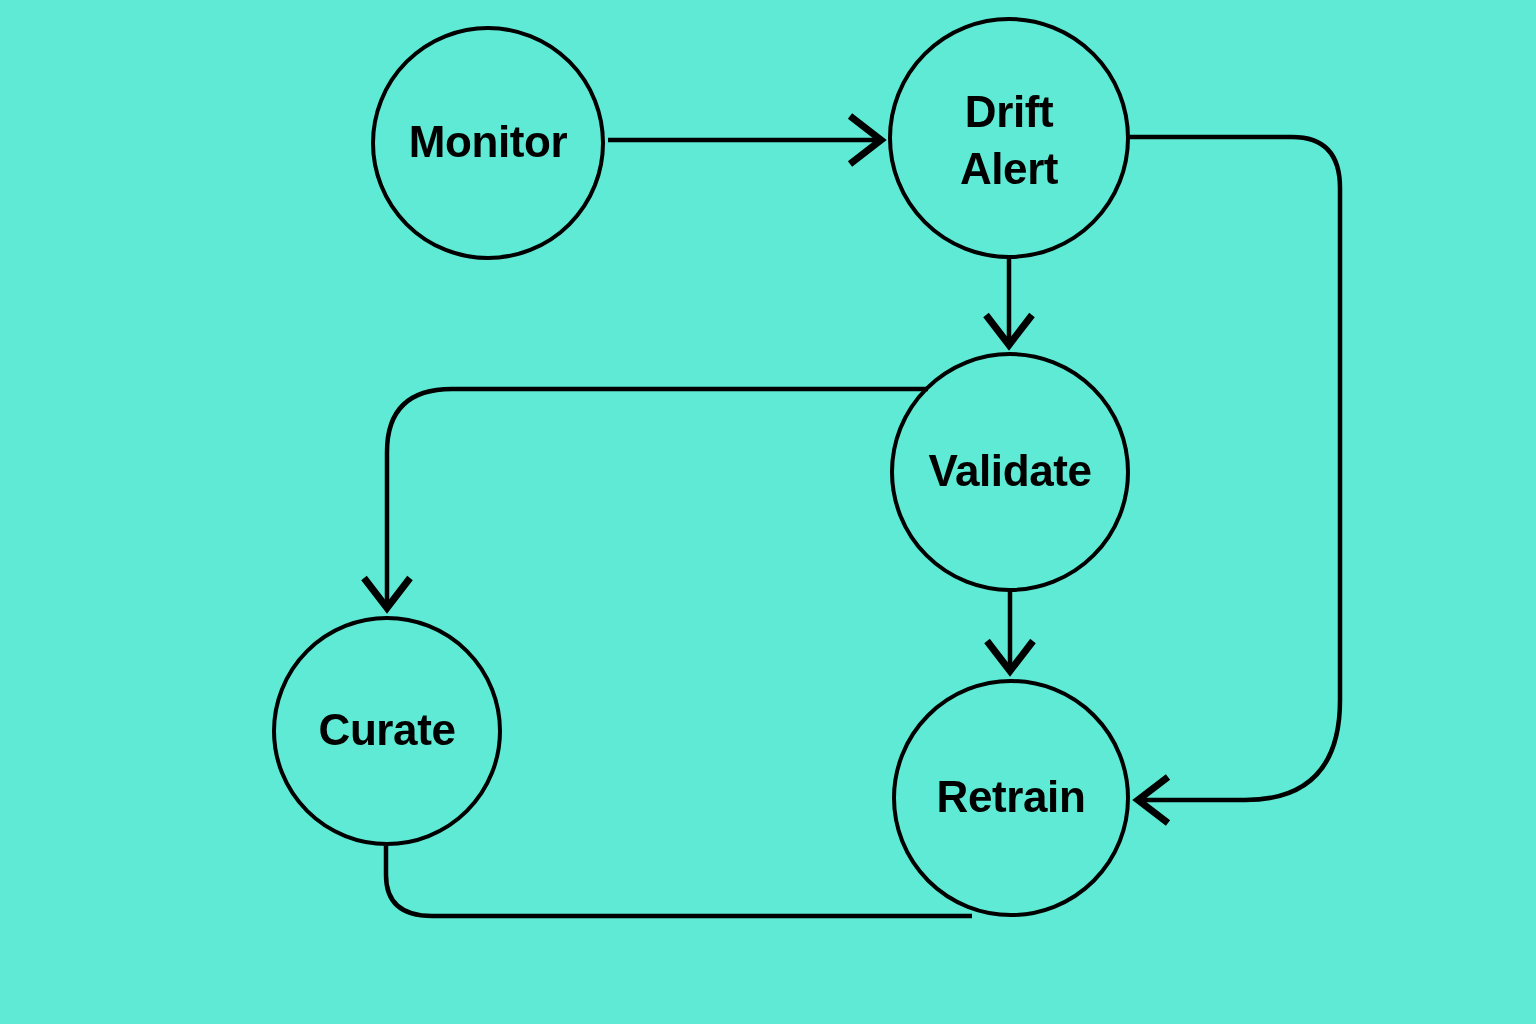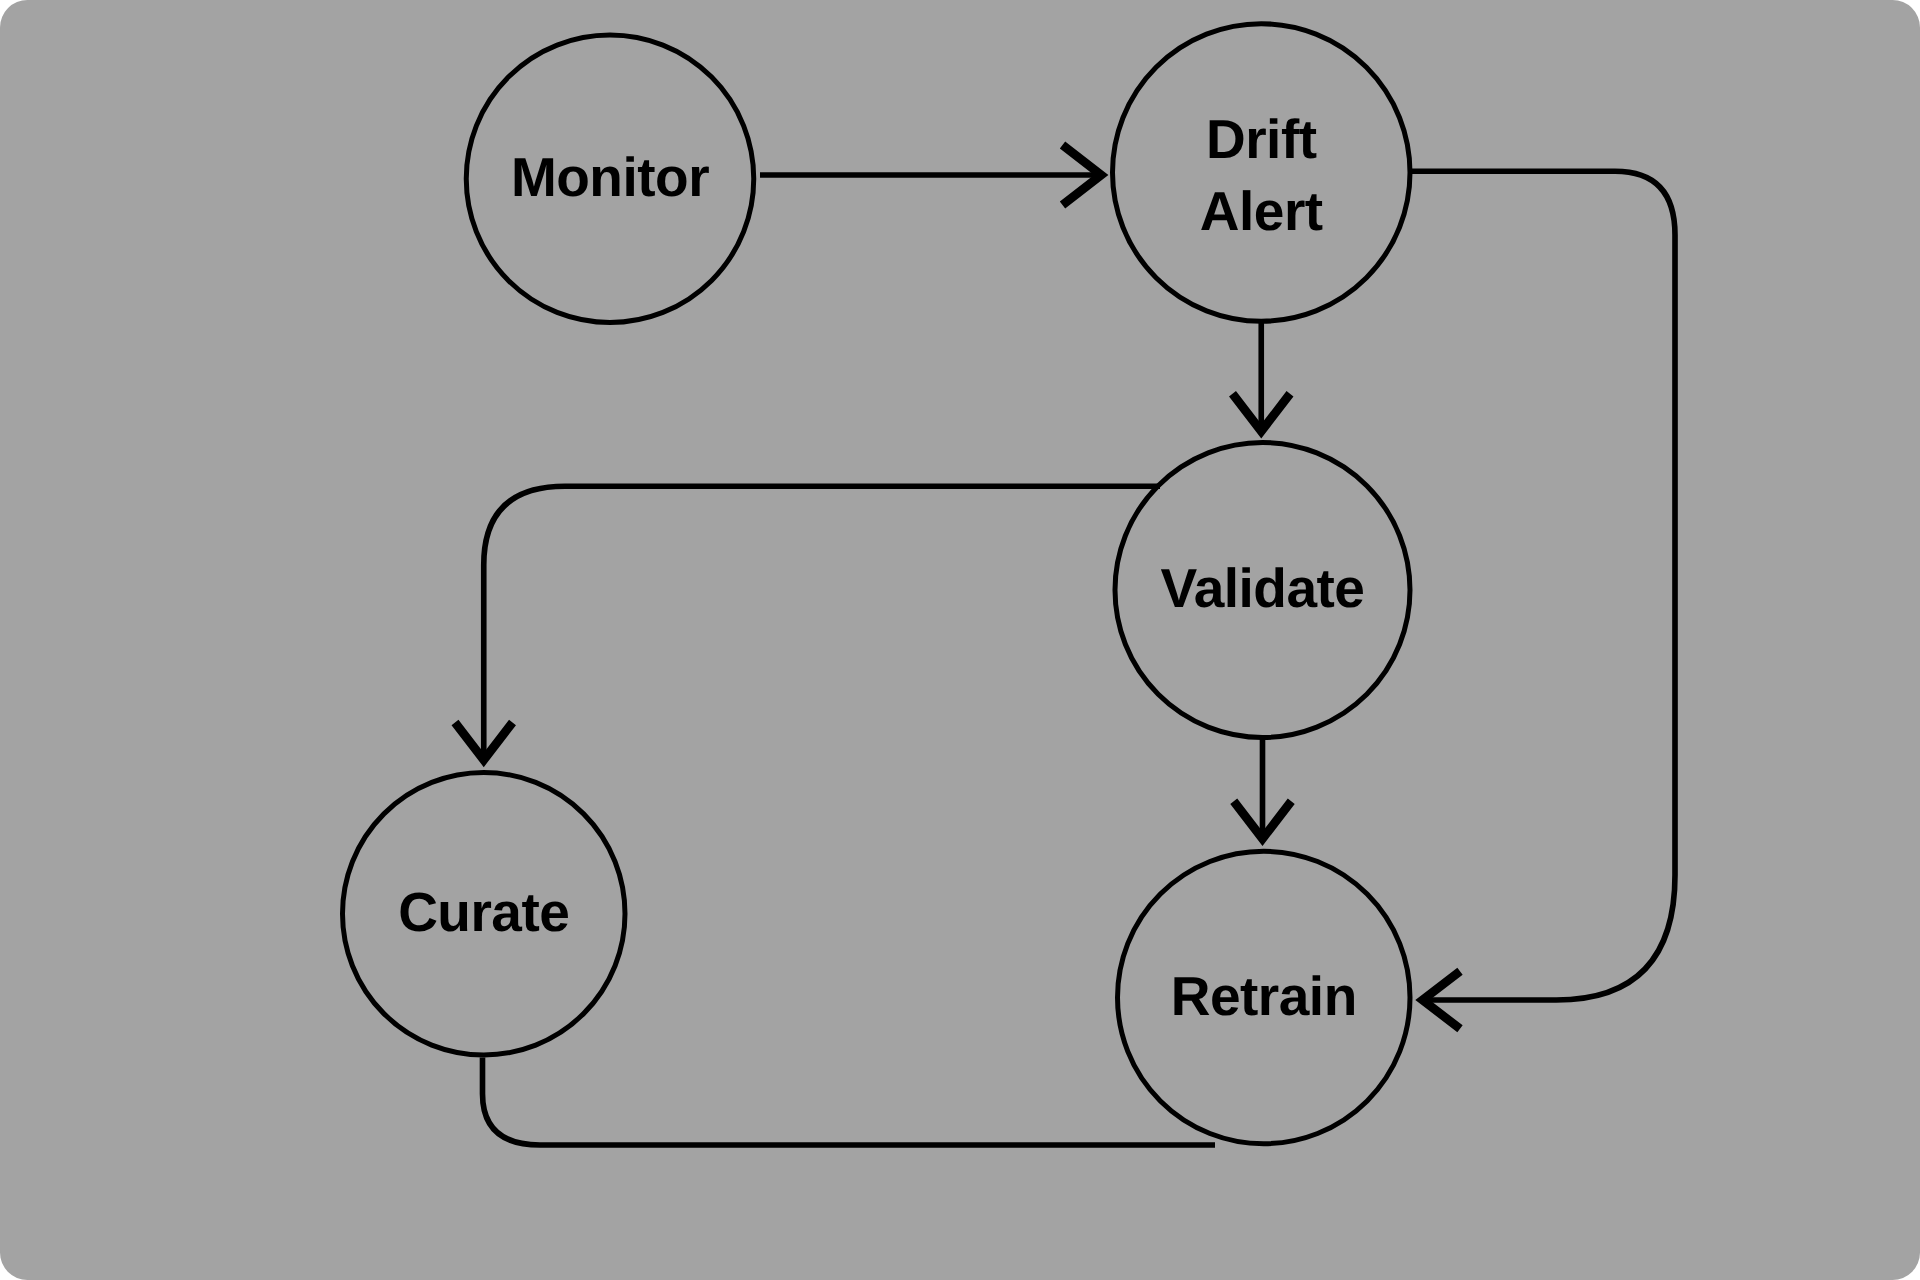--- a/index.html
+++ b/index.html
@@ -4,24 +4,23 @@
 <style>
   html, body {
     margin: 0;
     padding: 0;
     background: #ffffff;
   }
   #canvas {
     position: relative;
     width: 1536px;
     height: 1024px;
-    background: #a3a3a3;
+    background: #5eead4;
     overflow: hidden;
     font-family: "Liberation Sans", sans-serif;
-    border-radius: 22px;
   }
   #diagram-svg {
     position: absolute;
     left: 0;
     top: 0;
     width: 1536px;
     height: 1024px;
   }
   .node-circle {
     fill: none;

